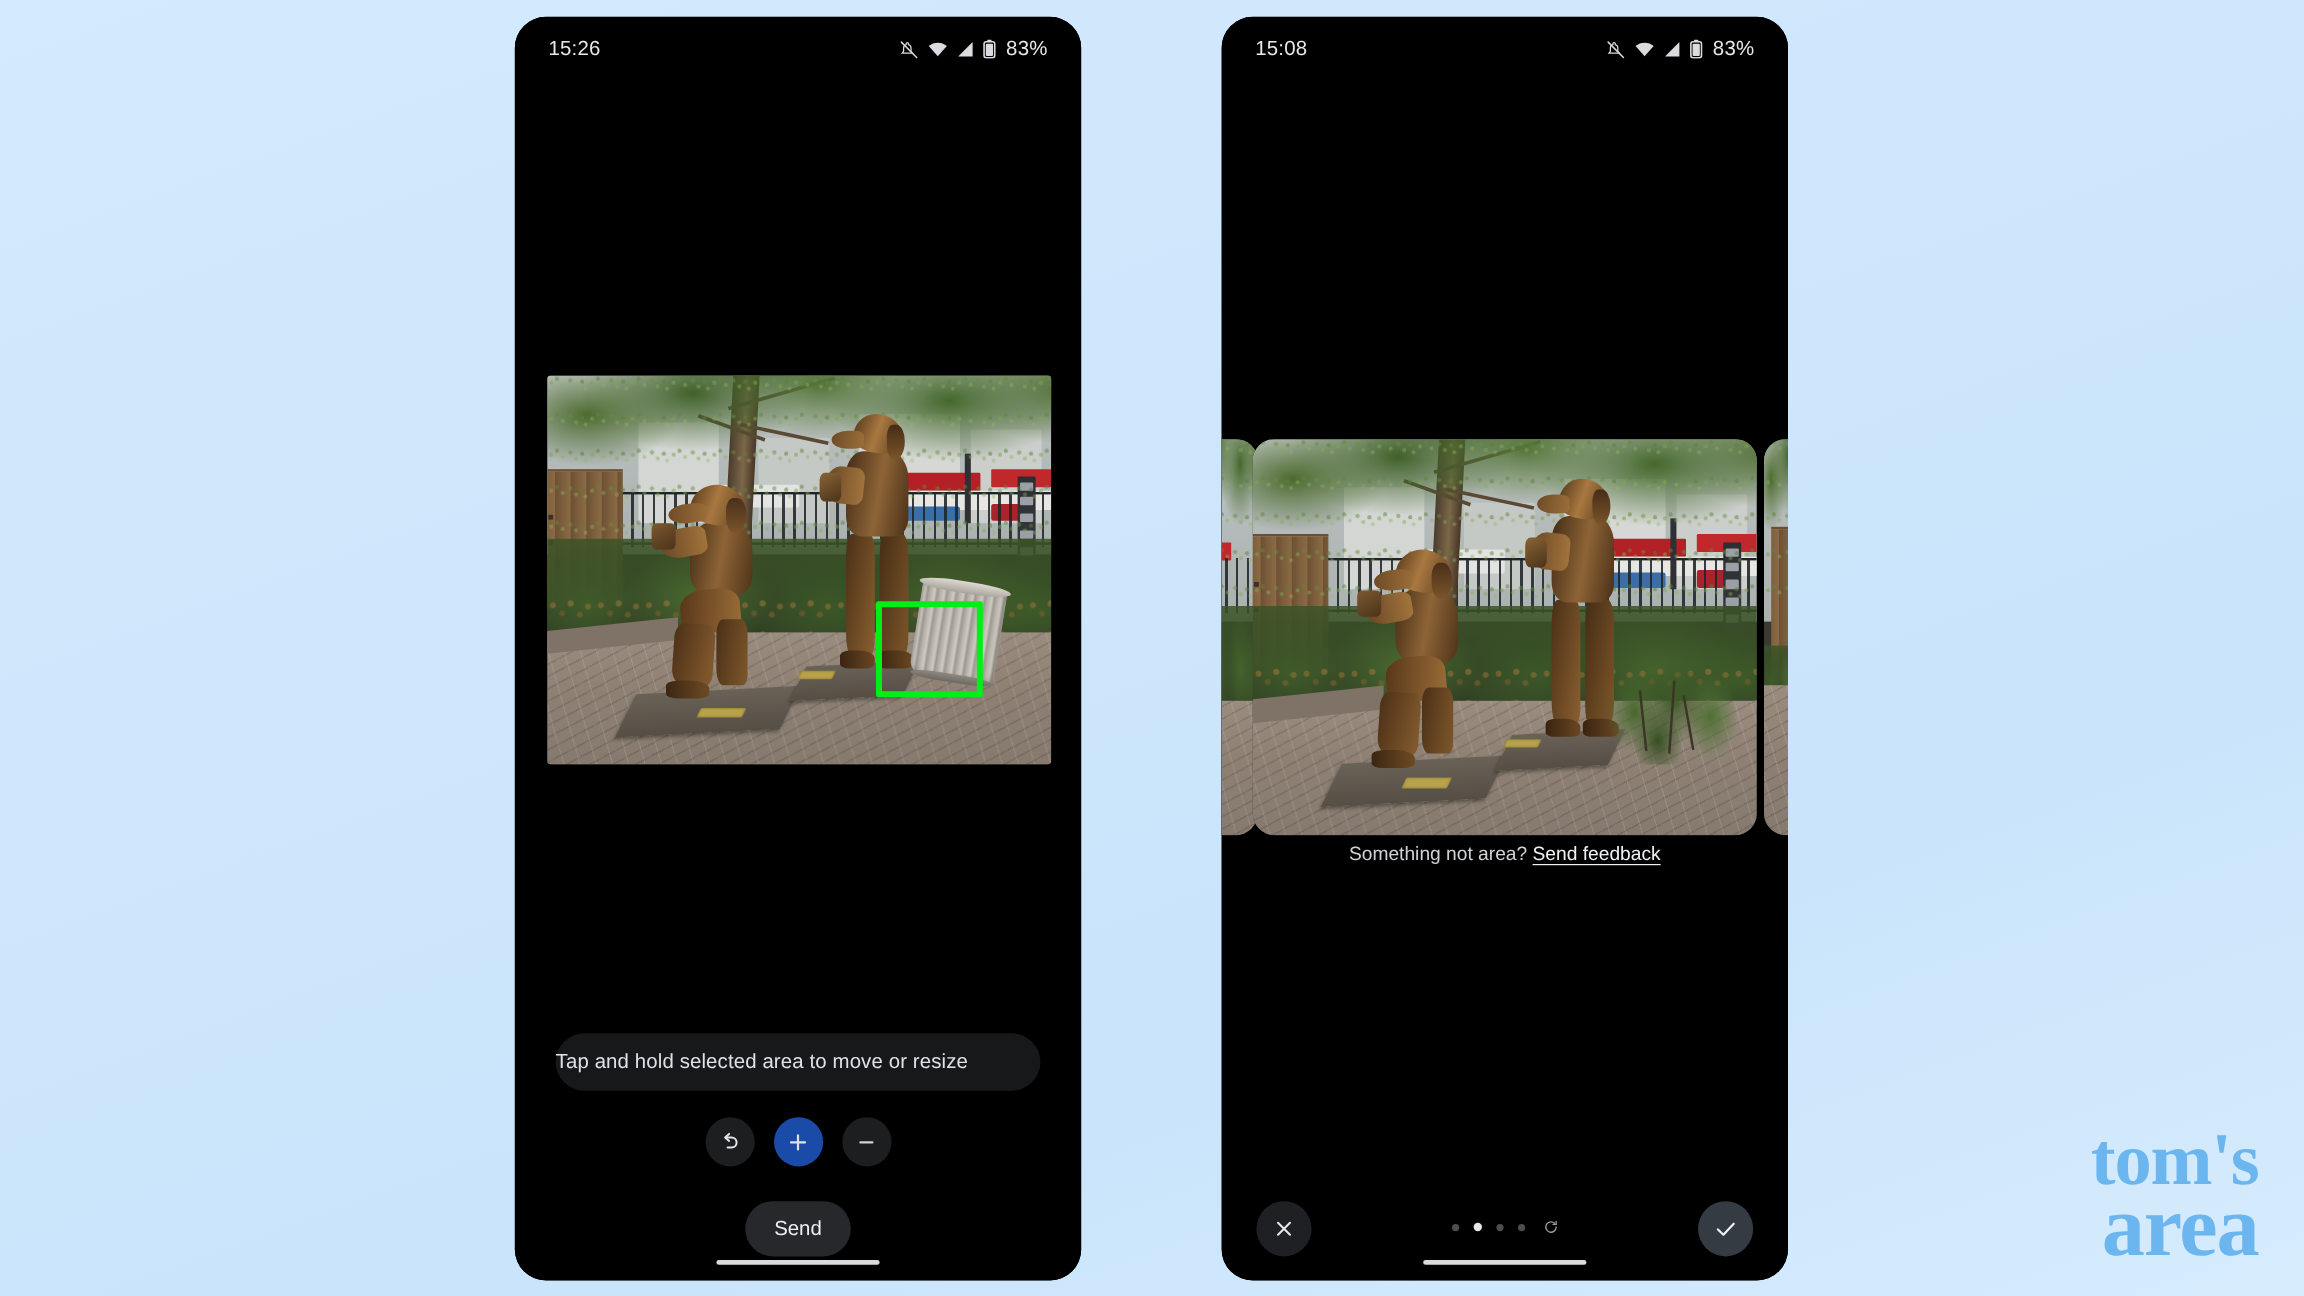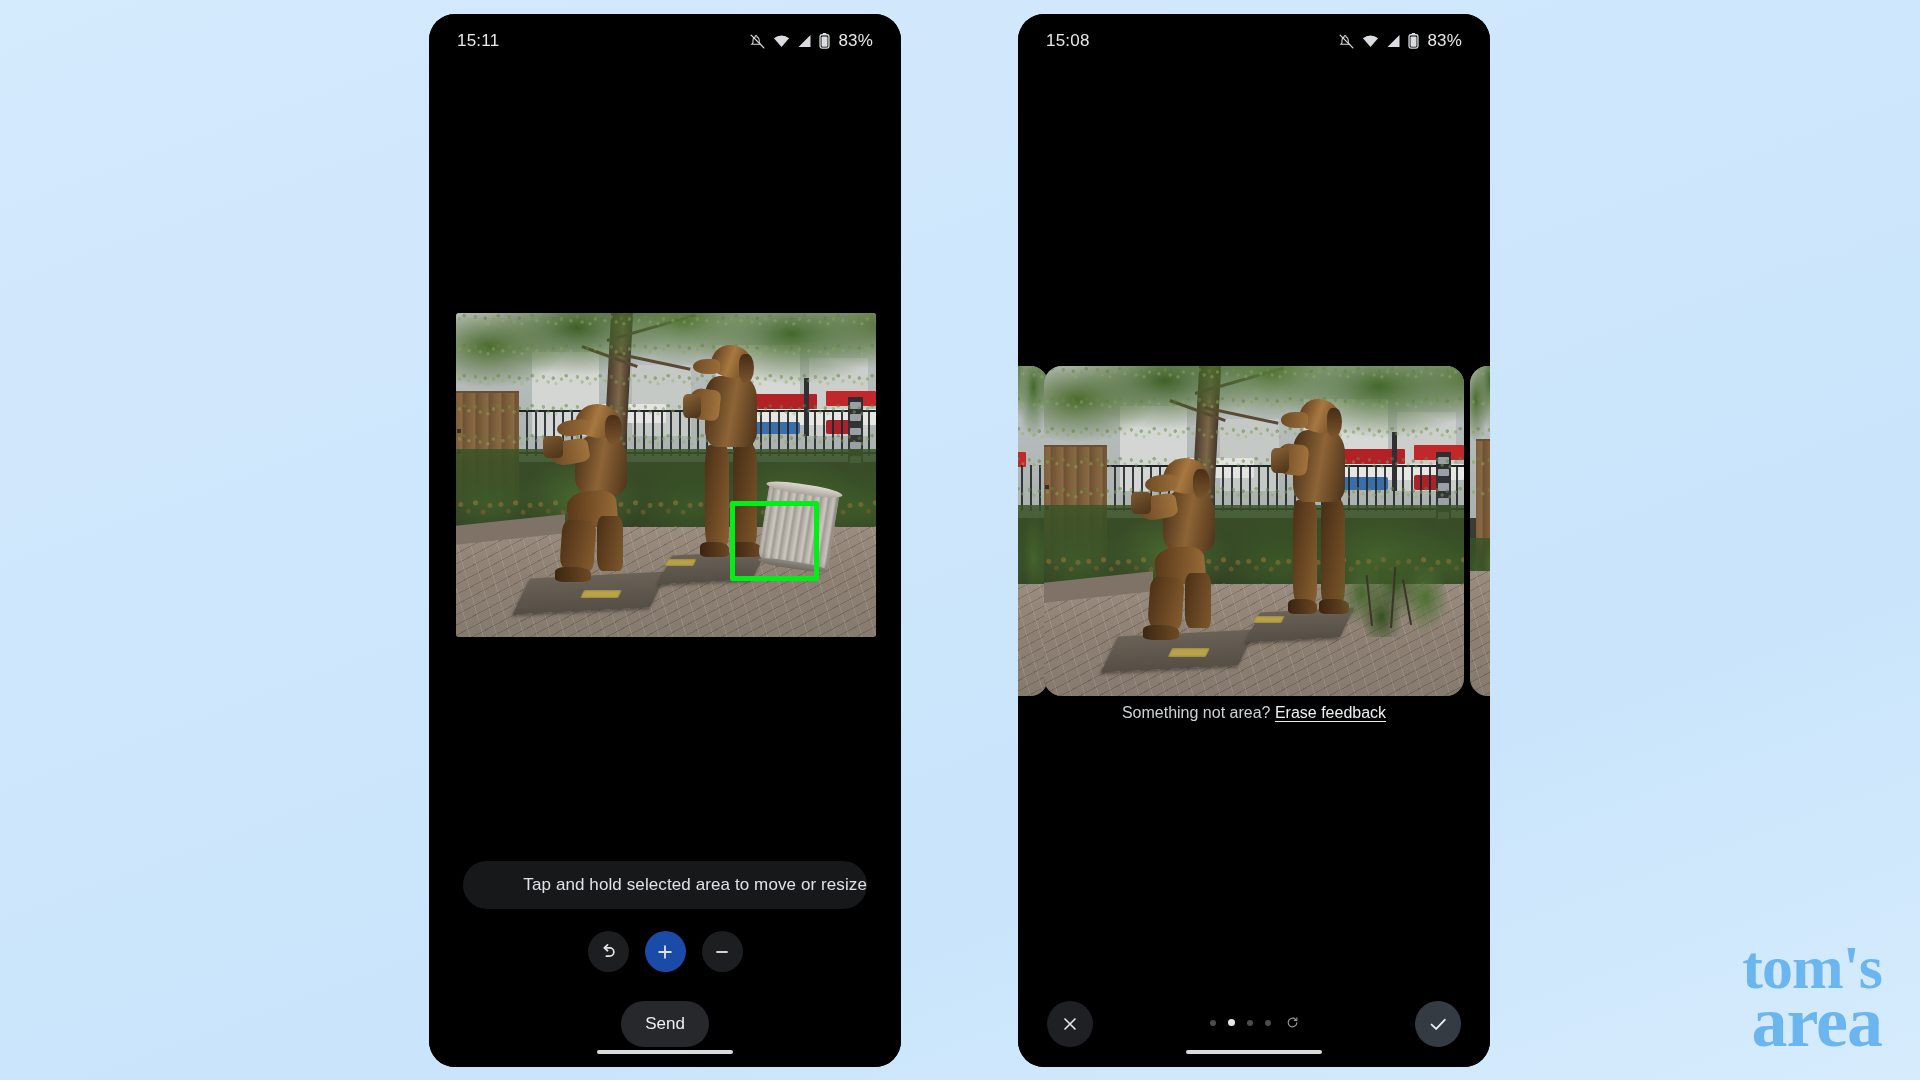--- a/index.html
+++ b/index.html
@@ -351,21 +351,21 @@
     border-radius: 2px;
     pointer-events:none;
   }
   #hl-sel-left  { left: 301px; top: 487px; width: 89px; height: 80px; }
 
   
   .hint-pill {
     position:absolute; left: 34px; top: 847px; width: 404px; height: 48px;
     background: #17181a;
     border-radius: 24px;
-    display:flex; align-items:center; justify-content:flex-end;
+    display:flex; align-items:center; justify-content:flex-start;
     color:#dfe1e4; font-size:17px; letter-spacing:.1px;
   }
   .tool-row {
     position:absolute; left:0; right:0; top: 917px;
     display:flex; align-items:center; justify-content:center; gap: 16px;
   }
   .tool-btn {
     width: 41px; height: 41px; border-radius:50%;
     background:#1d1e20;
     display:flex; align-items:center; justify-content:center;
@@ -429,21 +429,21 @@
   #tg-logo .l1 { font-size: 62px; display:block; letter-spacing:-1px; }
   #tg-logo .l2 { font-size: 72px; display:block; letter-spacing:-1px; padding-left:44px; }
 </style>
 </head>
 <body>
 
 <div class="phone" id="phone-left">
   <div class="screen">
 
     <div class="statusbar">
-      <span>15:11</span>
+      <span>15:26</span>
       <span class="status-icons">
         <svg width="17" height="17" viewBox="0 0 24 24">
           <path d="M6 16h10l-1.6-2V10a4.4 4.4 0 0 0-3-4.2V5a1.4 1.4 0 0 0-2.8 0v.8A4.4 4.4 0 0 0 5.6 10v4L4 16h2z" fill="none" stroke="#d7d9dc" stroke-width="1.5"></path>
           <path d="M3 3l18 18" stroke="#d7d9dc" stroke-width="1.8" stroke-linecap="round"></path>
         </svg>
         <svg width="17" height="14" viewBox="0 0 24 20">
           <path d="M12 18.4 1.2 6.2A16.6 16.6 0 0 1 22.8 6.2z" fill="#dadce0"></path>
         </svg>
         <svg width="15" height="14" viewBox="0 0 20 18">
           <path d="M18 1v16H2z" fill="#dadce0"></path>
@@ -692,21 +692,21 @@
           <div class="canopy"></div>
           <div class="leafspeck"></div>
           <div class="hedge" style="top:52%;height:16%"></div>
           <div class="pavement" style="height:38%"></div>
         </div>
       </div>
     </div>
 
     <div class="feedback">
       <span>Something not area?</span>
-      <span class="lnk">Erase feedback</span>
+      <span class="lnk">Send feedback</span>
     </div>
 
     <div class="bottom-row">
       <div class="circ-btn" id="btn-cancel">
         <svg width="20" height="20" viewBox="0 0 24 24">
           <path d="M6 6l12 12M18 6 6 18" stroke="#e6e8ea" stroke-width="2" stroke-linecap="round"></path>
         </svg>
       </div>
 
       <div class="dots">

